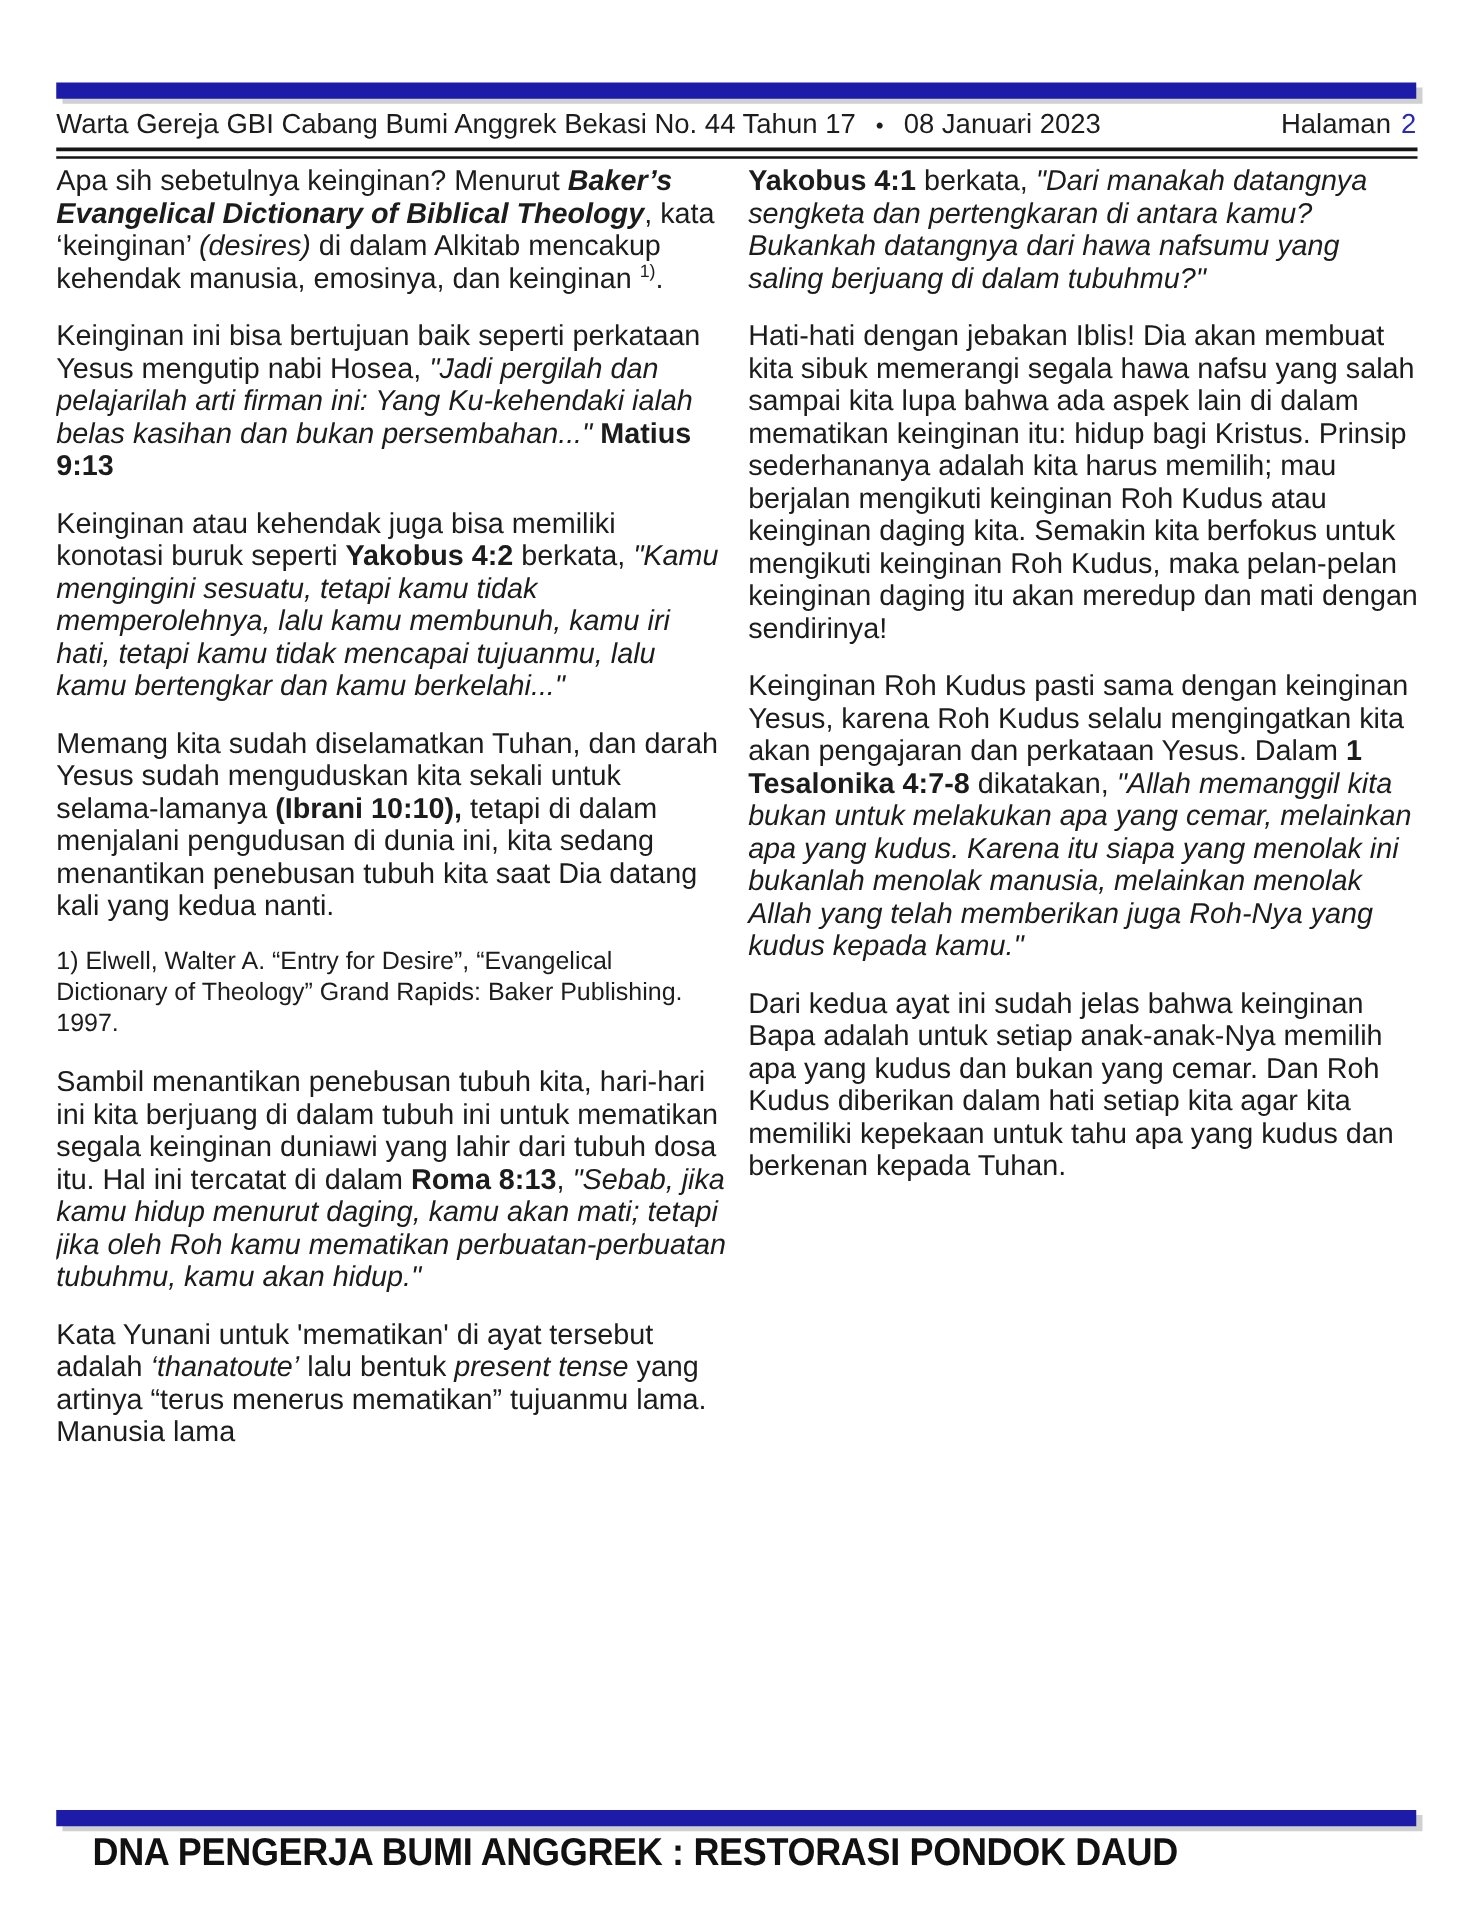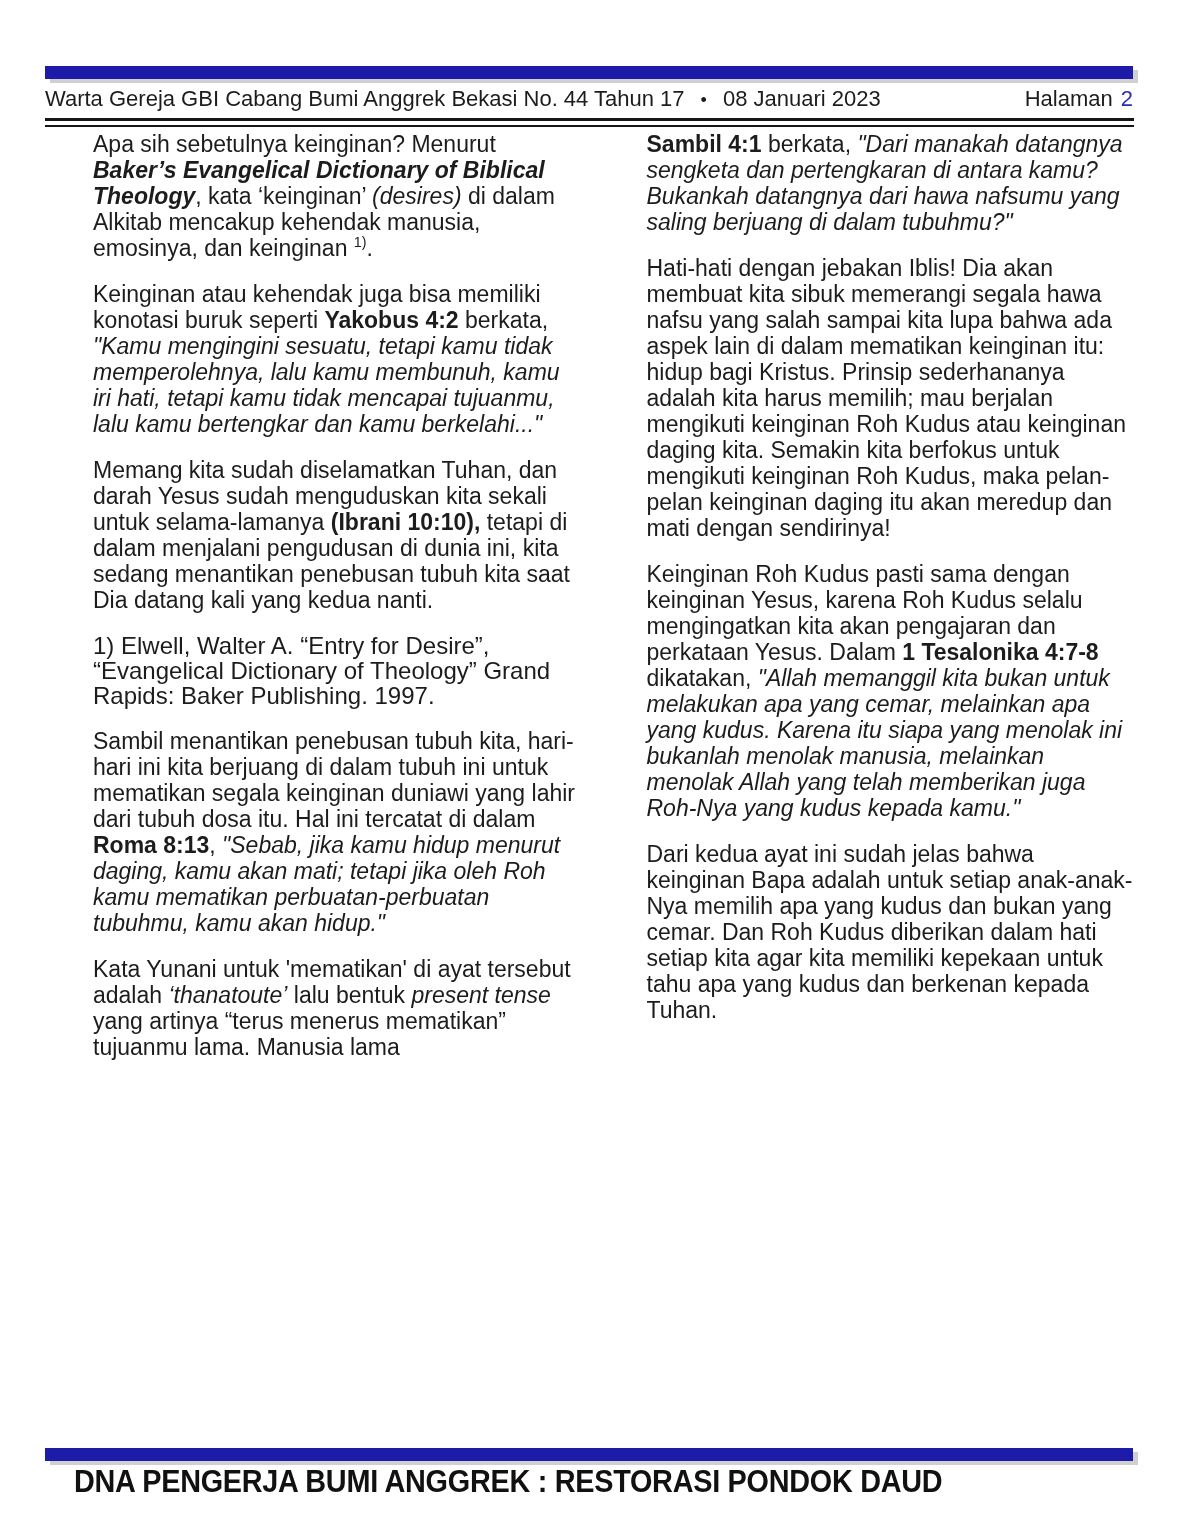--- a/index.html
+++ b/index.html
@@ -25,26 +25,26 @@
   .header-left .sep{display:inline-block;margin:0 16px;font-size:18px;}
   .page-number{margin-left:8px;}
   .header-rule{
     position:absolute;left:45px;top:118px;width:1089px;height:4px;
     border-top:3px solid #161616;border-bottom:2px solid #161616;
   }
   .columns{
     position:absolute;left:45px;top:131px;width:1090px;height:1312px;
     display:flex;gap:17px;overflow:hidden;
   }
-  .col{width:537px;hyphens:auto;margin-left:48px;-webkit-hyphens:auto;}
+  .col{width:537px;hyphens:auto;-webkit-hyphens:auto;}
   .para{
     font-size:23px;line-height:26px;margin:0 0 20px 0;
     text-align:left;
   }
-  .para.footnote{font-size:24px;line-height:25px;}
+  .para.footnote{font-size:20px;line-height:25px;}
   .para .bold{font-weight:bold;}
   .para .italic{font-style:italic;}
   .para .bold-italic{font-weight:bold;font-style:italic;}
   .para sup{font-size:62%;line-height:0;}
   .footer-text{
     position:absolute;left:74px;top:1464px;
     font-size:31px;font-weight:bold;letter-spacing:-0.3px;
     transform:scaleX(0.93);transform-origin:left center;
     white-space:nowrap;color:#111111;
   }
@@ -63,28 +63,29 @@
     <div class="header-right">
       <span>Halaman</span><span class="page-number" style="color: rgb(43, 43, 181);">2</span>
     </div>
   </div>
 
   <div class="header-rule"></div>
 
   <div class="columns">
     <div class="col">
         <div class="para"><span>Apa sih sebetulnya keinginan? Menurut </span><span class="bold-italic">Baker’s Evangelical Dictionary of Biblical Theology</span><span>, kata ‘keinginan’ </span><span class="italic">(desires)</span><span> di dalam Alkitab mencakup kehendak manusia, emosinya, dan keinginan </span><sup>1)</sup><span>.</span></div>
+        <div class="para"><span>Keinginan ini bisa bertujuan baik seperti perkataan Yesus mengutip nabi Hosea, </span><span class="italic">"Jadi pergilah dan pelajarilah arti firman ini: Yang Ku-kehendaki ialah belas kasihan dan bukan persembahan..." </span><span class="bold">Matius 9:13</span></div>
         <div class="para"><span>Keinginan atau kehendak juga bisa memiliki konotasi buruk seperti </span><span class="bold">Yakobus 4:2</span><span> berkata, </span><span class="italic">"Kamu mengingini sesuatu, tetapi kamu tidak memperolehnya, lalu kamu membunuh, kamu iri hati, tetapi kamu tidak mencapai tujuanmu, lalu kamu bertengkar dan kamu berkelahi..."</span></div>
         <div class="para"><span>Memang kita sudah diselamatkan Tuhan, dan darah Yesus sudah menguduskan kita sekali untuk selama-lamanya </span><span class="bold">(Ibrani 10:10),</span><span> tetapi di dalam menjalani pengudusan di dunia ini, kita sedang menantikan penebusan tubuh kita saat Dia datang kali yang kedua nanti.</span></div>
         <div class="para footnote"><span>1) Elwell, Walter A. “Entry for Desire”, “Evangelical Dictionary of Theology” Grand Rapids: Baker Publishing. 1997.</span></div>
         <div class="para"><span>Sambil menantikan penebusan tubuh kita, hari-hari ini kita berjuang di dalam tubuh ini untuk mematikan segala keinginan duniawi yang lahir dari tubuh dosa itu. Hal ini tercatat di dalam </span><span class="bold">Roma 8:13</span><span>, </span><span class="italic">"Sebab, jika kamu hidup menurut daging, kamu akan mati; tetapi jika oleh Roh kamu mematikan perbuatan-perbuatan tubuhmu, kamu akan hidup."</span></div>
         <div class="para"><span>Kata Yunani untuk 'mematikan' di ayat tersebut adalah </span><span class="italic">‘thanatoute’</span><span> lalu bentuk </span><span class="italic">present tense</span><span> yang artinya “terus menerus mematikan” tujuanmu lama. Manusia lama</span></div>
       </div>
     <div class="col">
-        <div class="para"><span class="bold">Sambil 4:1</span><span> berkata, </span><span class="italic">"Dari manakah datangnya sengketa dan pertengkaran di antara kamu? Bukankah datangnya dari hawa nafsumu yang saling berjuang di dalam tubuhmu?"</span></div>
+        <div class="para"><span class="bold">Yakobus 4:1</span><span> berkata, </span><span class="italic">"Dari manakah datangnya sengketa dan pertengkaran di antara kamu? Bukankah datangnya dari hawa nafsumu yang saling berjuang di dalam tubuhmu?"</span></div>
         <div class="para"><span>Hati-hati dengan jebakan Iblis! Dia akan membuat kita sibuk memerangi segala hawa nafsu yang salah sampai kita lupa bahwa ada aspek lain di dalam mematikan keinginan itu: hidup bagi Kristus. Prinsip sederhananya adalah kita harus memilih; mau berjalan mengikuti keinginan Roh Kudus atau keinginan daging kita. Semakin kita berfokus untuk mengikuti keinginan Roh Kudus, maka pelan-pelan keinginan daging itu akan meredup dan mati dengan sendirinya!</span></div>
         <div class="para"><span>Keinginan Roh Kudus pasti sama dengan keinginan Yesus, karena Roh Kudus selalu mengingatkan kita akan pengajaran dan perkataan Yesus. Dalam </span><span class="bold">1 Tesalonika 4:7-8</span><span> dikatakan, </span><span class="italic">"Allah memanggil kita bukan untuk melakukan apa yang cemar, melainkan apa yang kudus. Karena itu siapa yang menolak ini bukanlah menolak manusia, melainkan menolak Allah yang telah memberikan juga Roh-Nya yang kudus kepada kamu."</span></div>
         <div class="para"><span>Dari kedua ayat ini sudah jelas bahwa keinginan Bapa adalah untuk setiap anak-anak-Nya memilih apa yang kudus dan bukan yang cemar. Dan Roh Kudus diberikan dalam hati setiap kita agar kita memiliki kepekaan untuk tahu apa yang kudus dan berkenan kepada Tuhan.</span></div>
       </div>
   </div>
 
   <div class="accent-bar footerbar" style="background: rgb(28, 28, 168);"></div>
   <div class="footer-text">DNA PENGERJA BUMI ANGGREK : RESTORASI PONDOK DAUD</div>
 
 </div>

